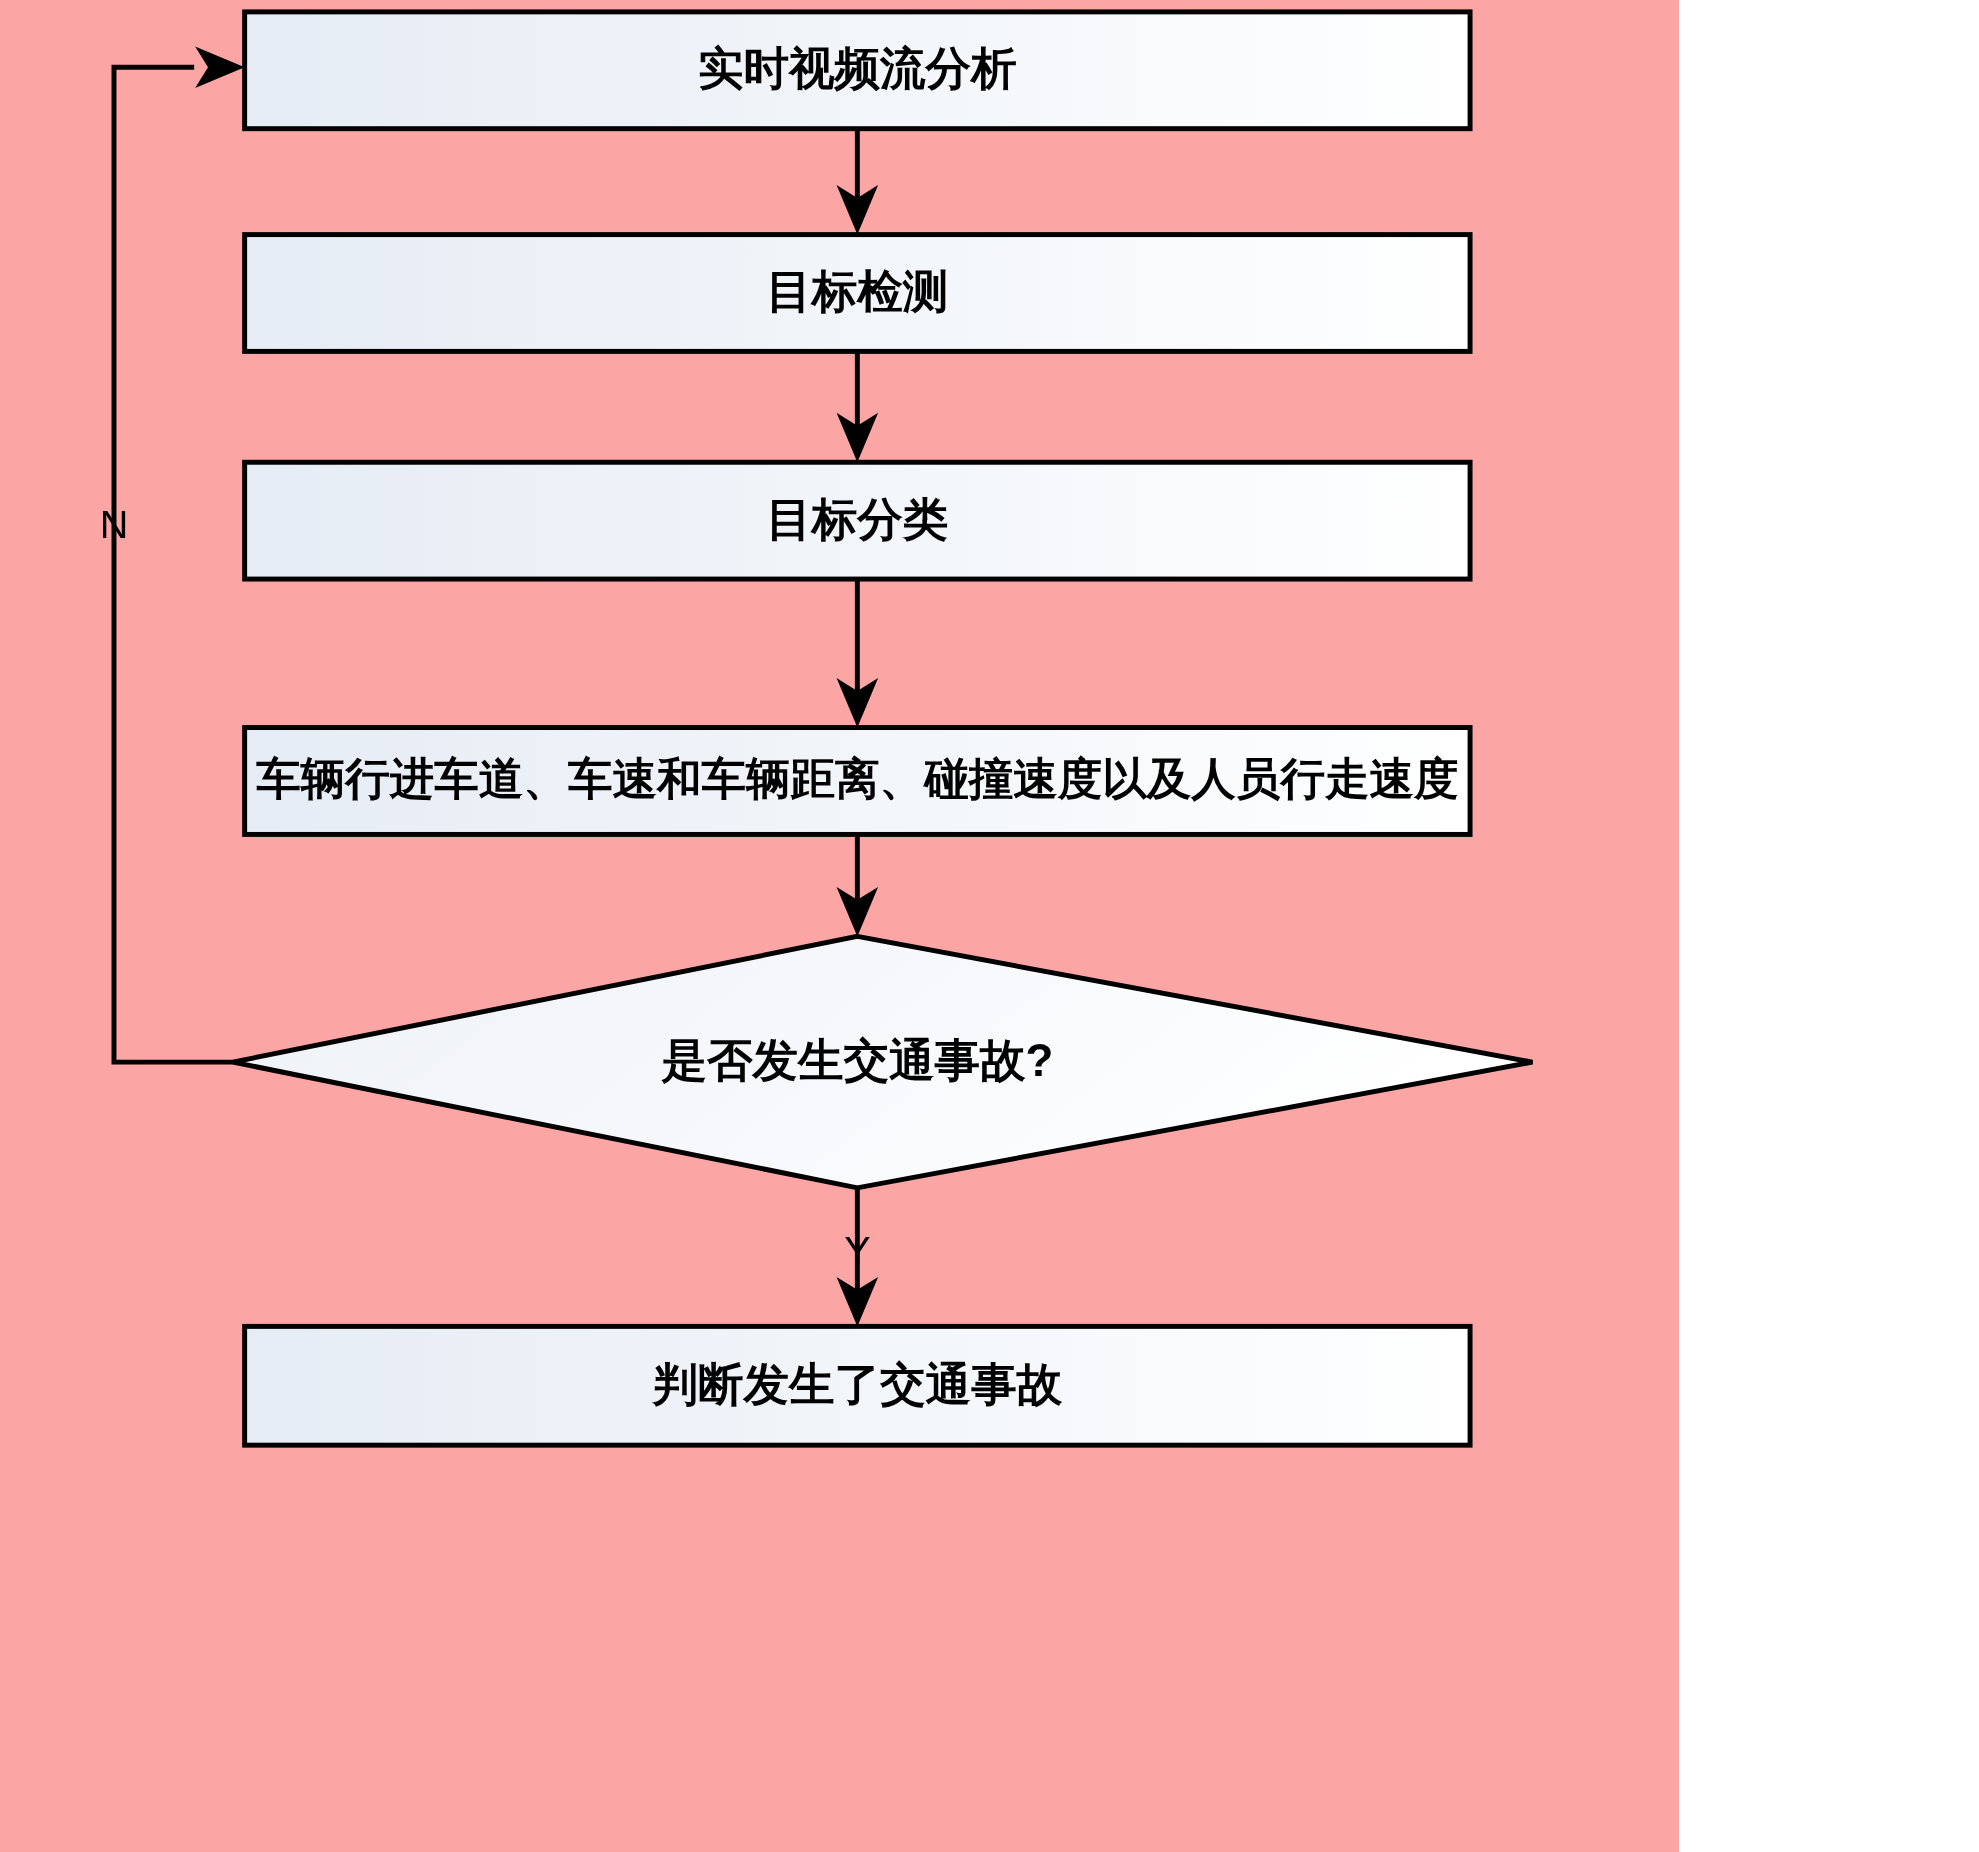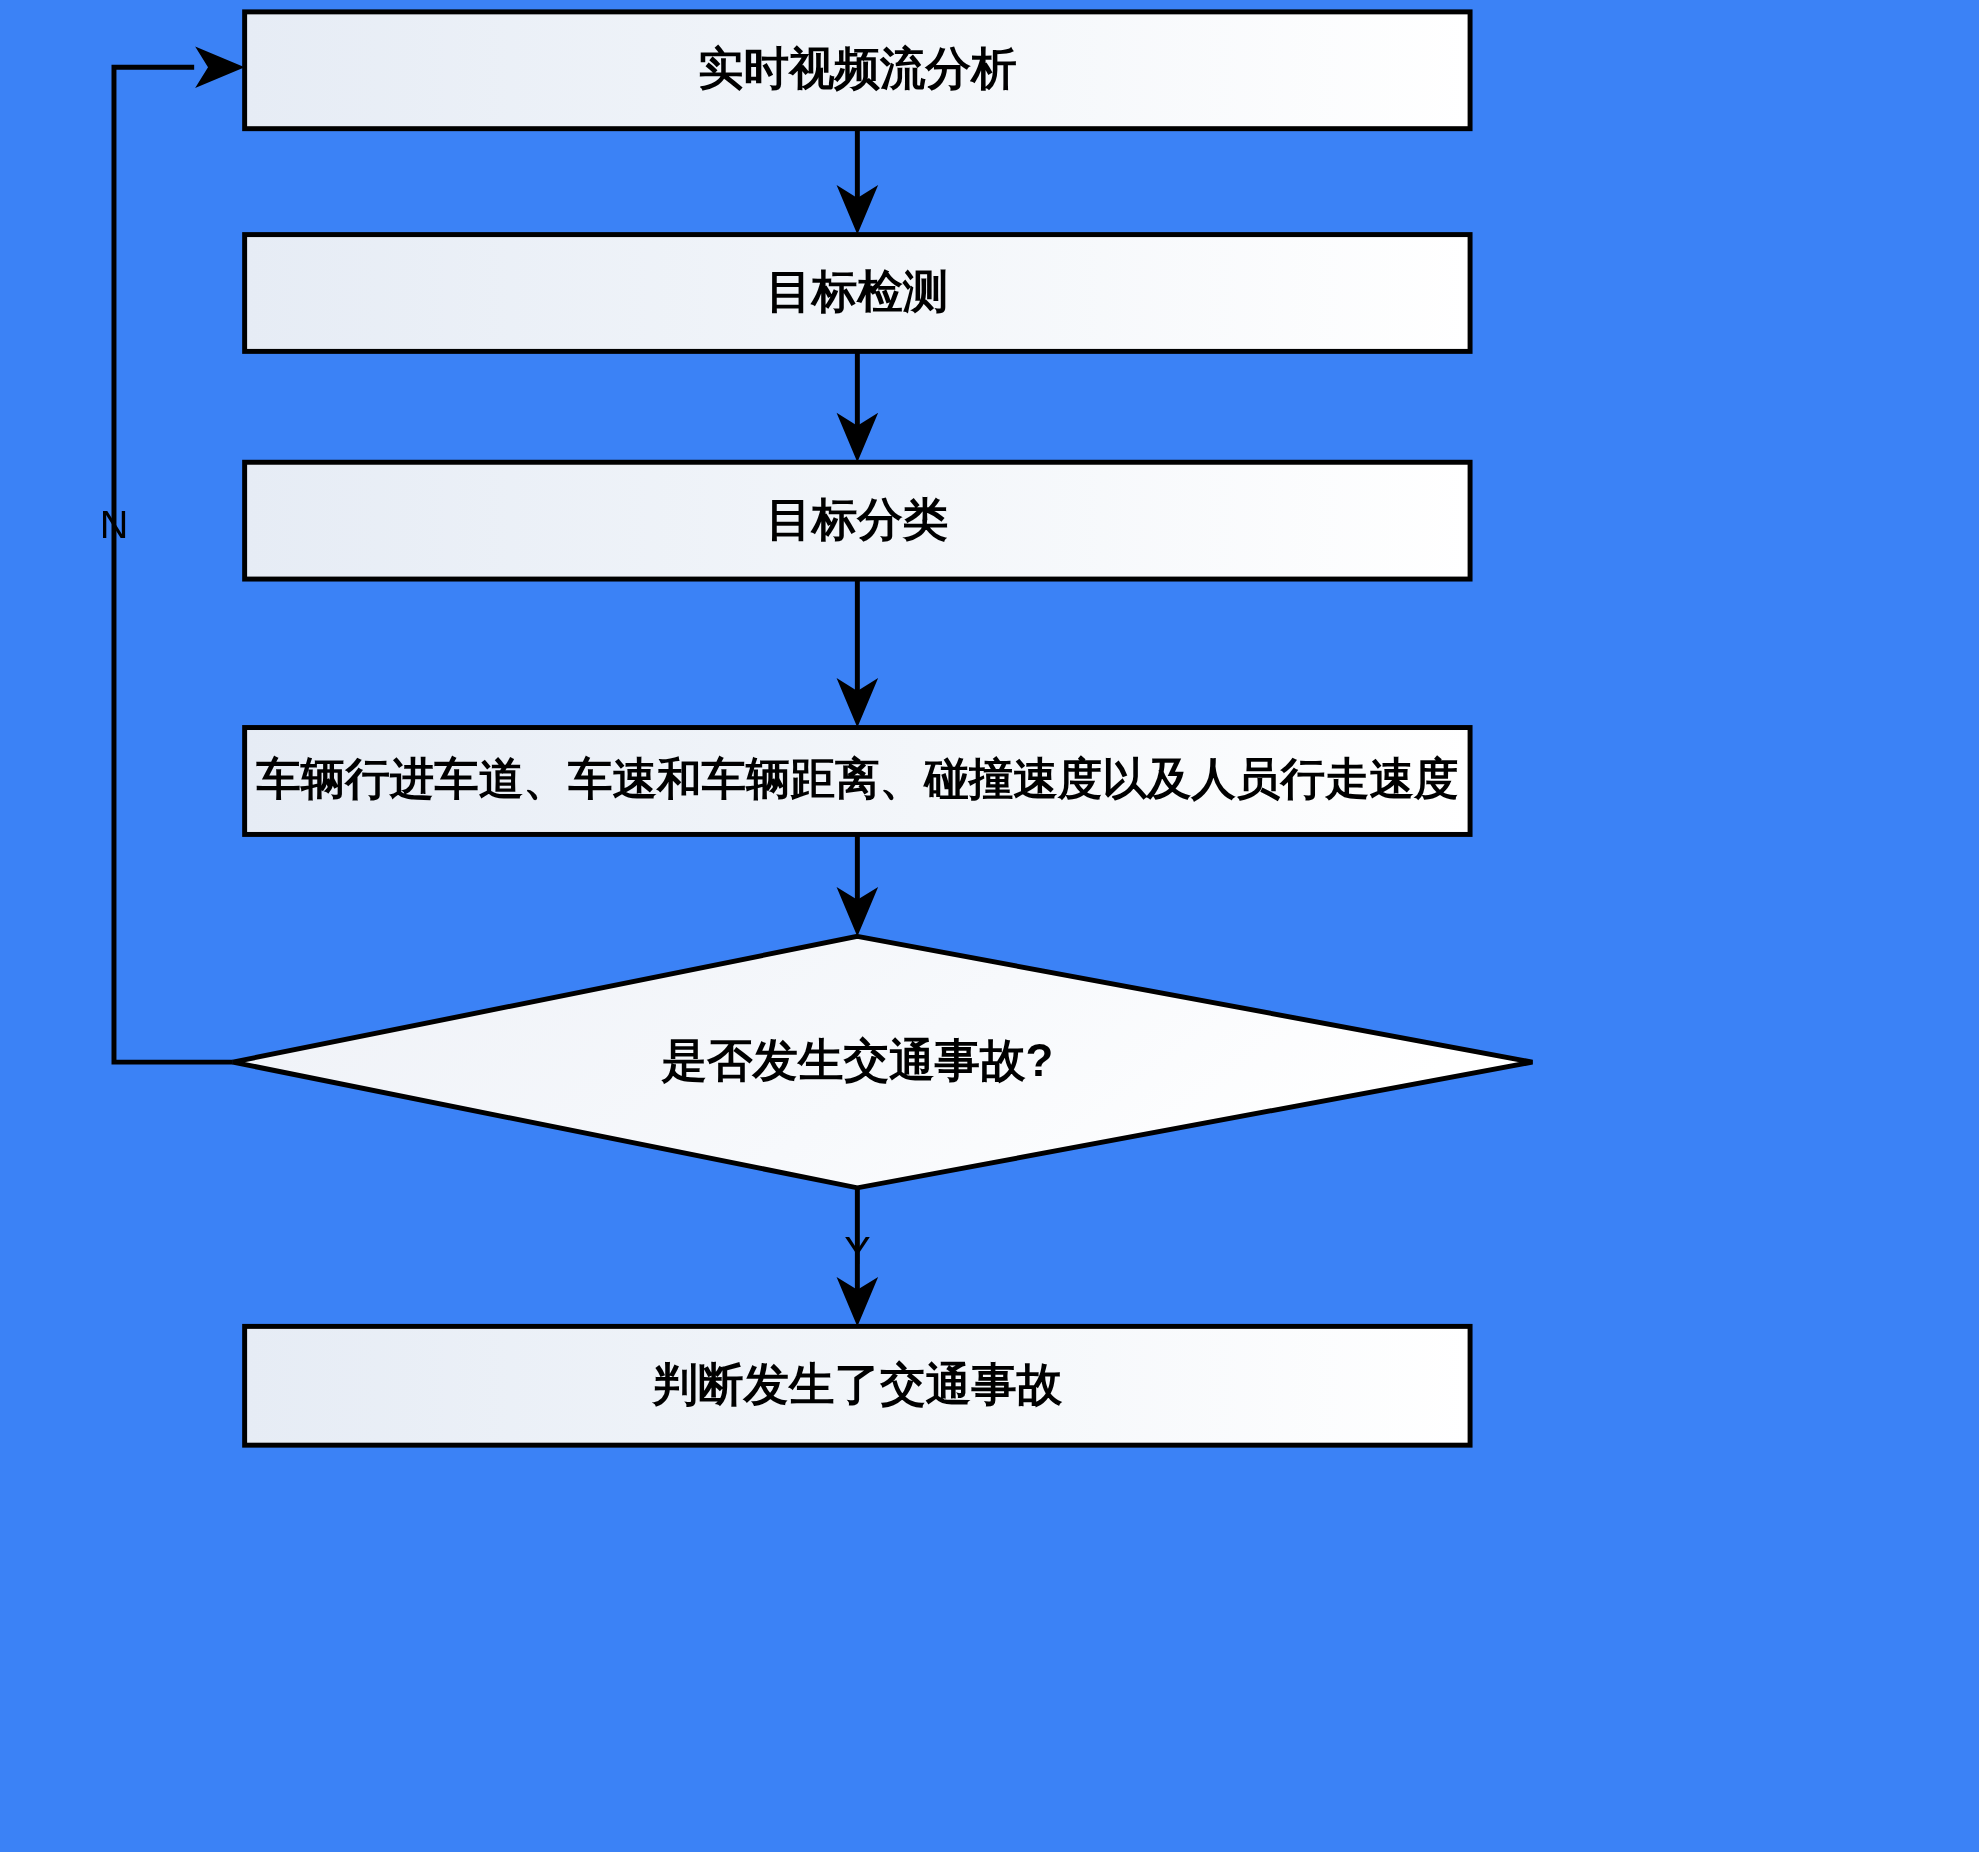--- a/index.html
+++ b/index.html
@@ -6,23 +6,23 @@
   html, body {
     margin: 0;
     padding: 0;
     background: #ffffff;
   }
   body {
     font-family: "Liberation Sans", "DejaVu Sans", sans-serif;
   }
   #canvas {
     position: relative;
-    width: 1979px;
+    width: 1679px;
     height: 1852px;
-    background: #3b82f6;
+    background: #fca5a5;
     overflow: hidden;
   }
   svg.flow {
     position: absolute;
     top: 0;
     left: 0;
     width: 1979px;
     height: 1852px;
     display: block;
   }

